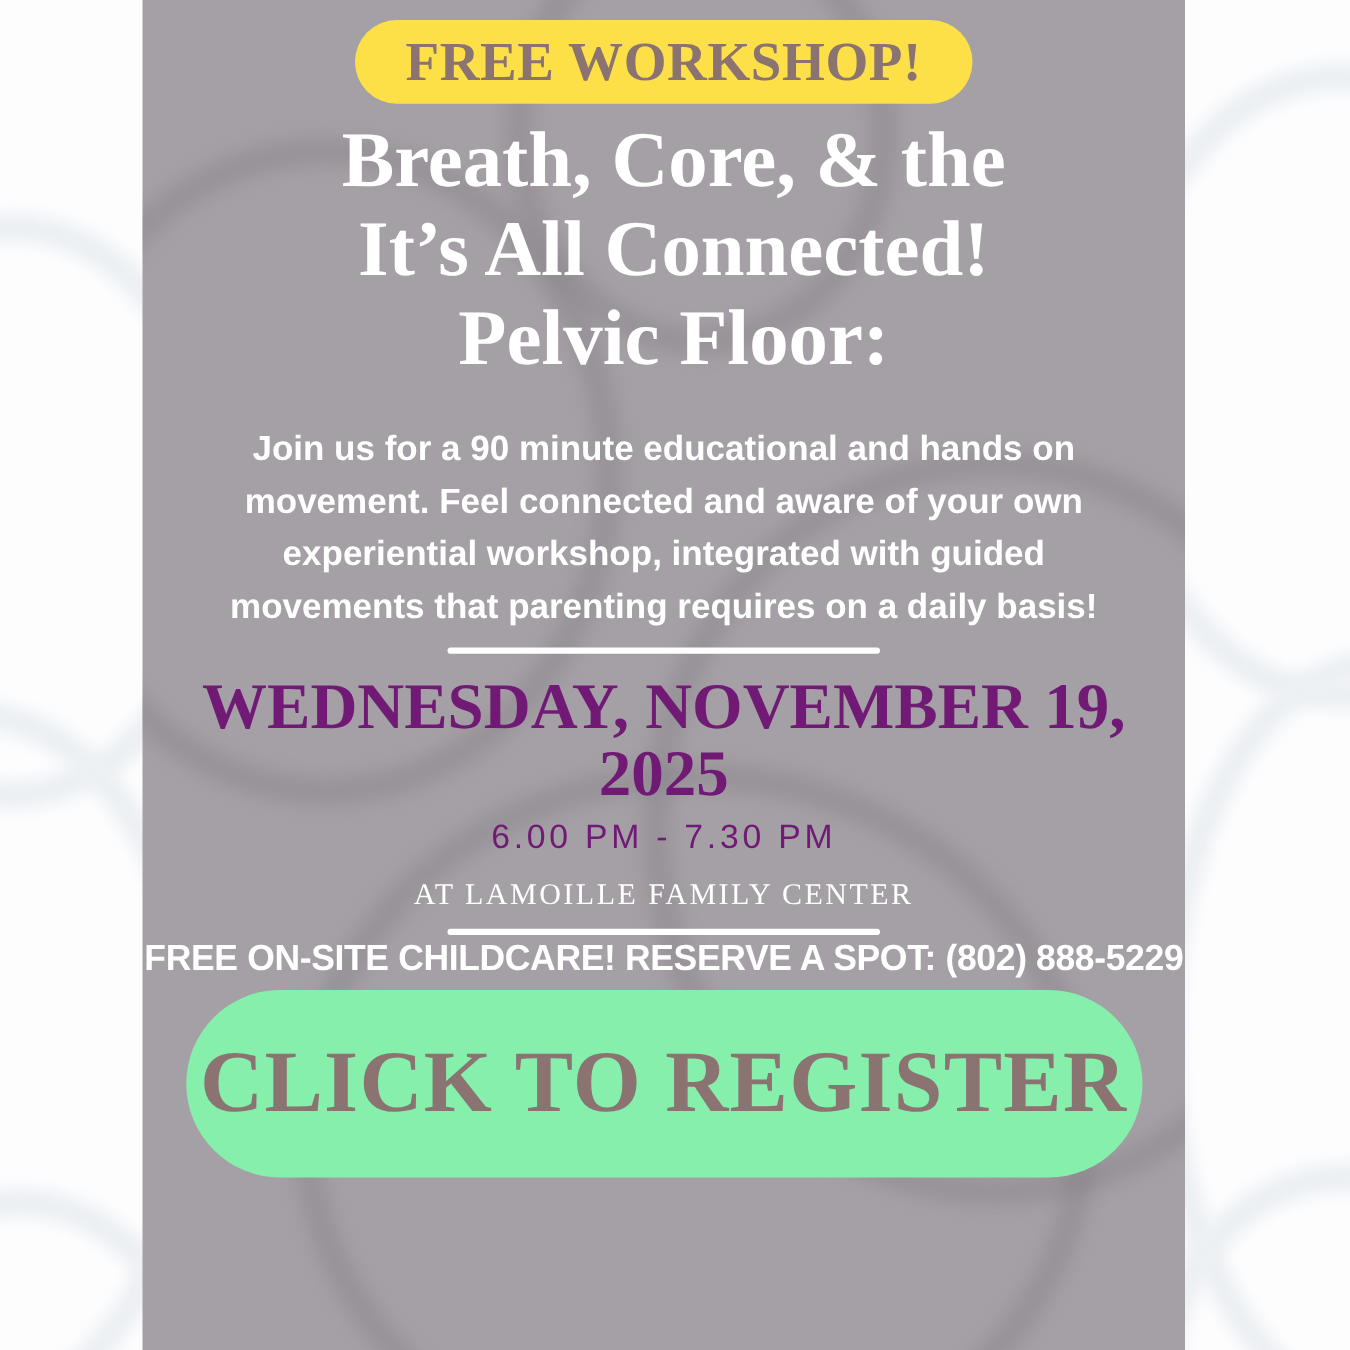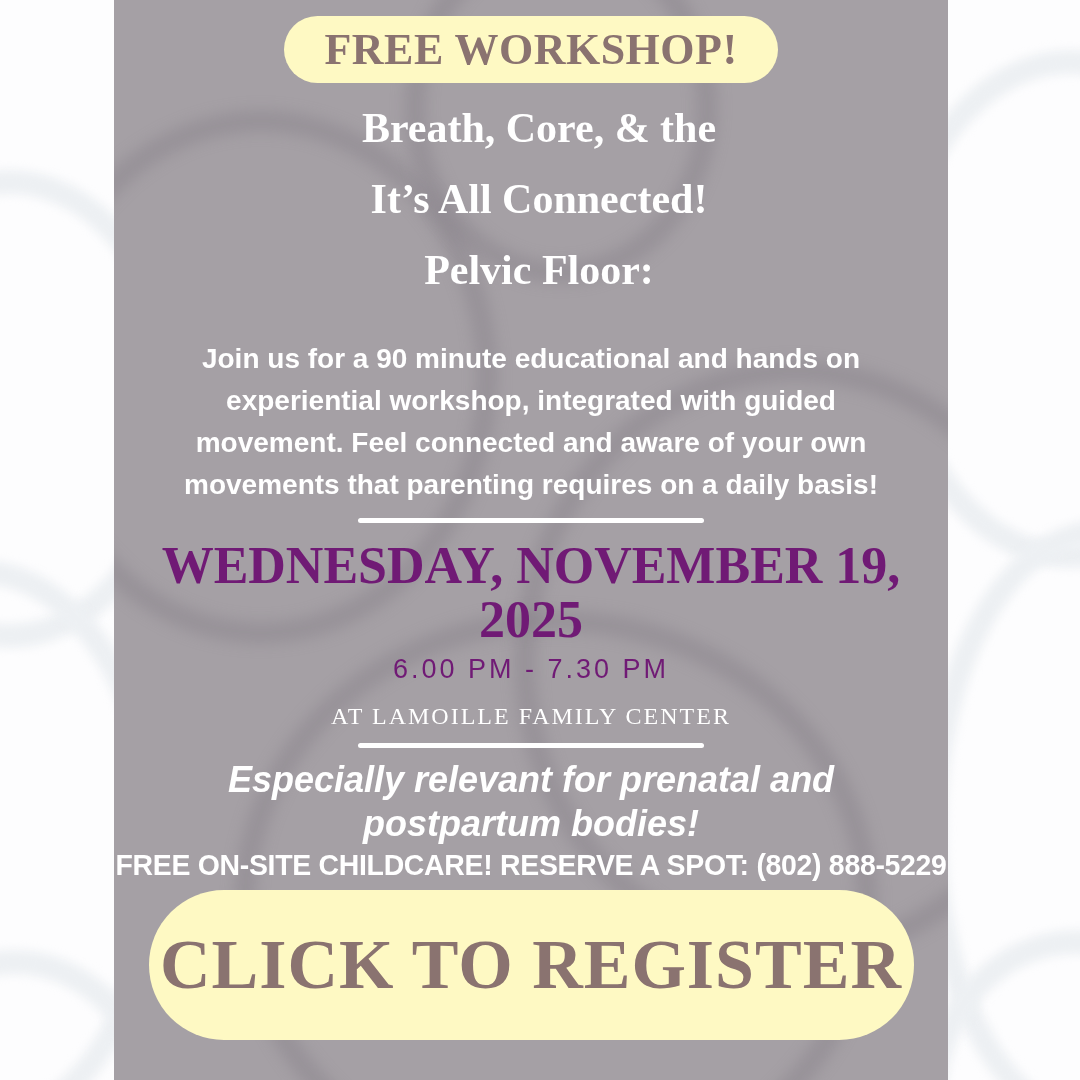--- a/index.html
+++ b/index.html
@@ -54,35 +54,35 @@
     display: flex; flex-direction: column; align-items: center;
     text-align: center;
     z-index: 2;
     color: #ffffff;
   }
 
   .badge {
     margin-top: 16px;
     height: 67px;
     padding: 0 40px;
-    background: #fef9c3;
+    background: #fde047;
     border-radius: 40px;
     display: flex; align-items: center; justify-content: center;
     font-family: "Liberation Serif", serif;
     font-weight: bold;
     font-size: 44px;
     letter-spacing: 0.5px;
     color: #8a7370;
   }
 
   .title {
     margin: 10px 0 0 16px;
     font-family: "Liberation Serif", serif;
     font-weight: bold;
-    font-size: 42px;
+    font-size: 63px;
     line-height: 71px;
     color: #ffffff;
   }
   .title span { display: block; }
 
   .desc {
     margin: 32px 0 0 0;
     font-weight: bold;
     font-size: 28px;
     line-height: 42px;
@@ -143,21 +143,21 @@
     line-height: 34px;
     letter-spacing: -0.3px;
     white-space: nowrap;
     transform: scaleX(0.98);
     color: #ffffff;
   }
 
   .cta {
     margin-top: 8px;
     width: 765px; height: 150px;
-    background: #fef9c3;
+    background: #86efac;
     border-radius: 80px;
     display: flex; align-items: center; justify-content: center;
     font-family: "Liberation Serif", serif;
     font-weight: bold;
     font-size: 70px;
     letter-spacing: 1px;
     color: #8a7370;
     cursor: pointer;
   }
 </style>
@@ -187,37 +187,33 @@
       </div>
 
       <h1 class="title">
         <span>Breath, Core, &amp; the</span>
         <span>It’s All Connected!</span>
         <span>Pelvic Floor:</span>
       </h1>
 
       <p class="desc">
         <span>Join us for a 90 minute educational and hands on</span>
+        <span>movement. Feel connected and aware of your own</span>
         <span>experiential workshop, integrated with guided</span>
-        <span>movement. Feel connected and aware of your own</span>
         <span>movements that parenting requires on a daily basis!</span>
       </p>
 
       <div class="divider divider-top"></div>
 
       <div class="event-date">WEDNESDAY, NOVEMBER 19, 2025</div>
       <div class="event-time">6.00 PM - 7.30 PM</div>
       <div class="event-venue">AT LAMOILLE FAMILY CENTER</div>
 
       <div class="divider divider-bottom"></div>
 
-      <div class="note">
-        <span>Especially relevant for prenatal and</span>
-        <span>postpartum bodies!</span>
-      </div>
 
       <div class="childcare">FREE ON-SITE CHILDCARE! RESERVE A SPOT: (802) 888-5229</div>
 
       <div class="cta">
         <span>CLICK TO REGISTER</span>
       </div>
 
     </div>
   </div>
 </div>

